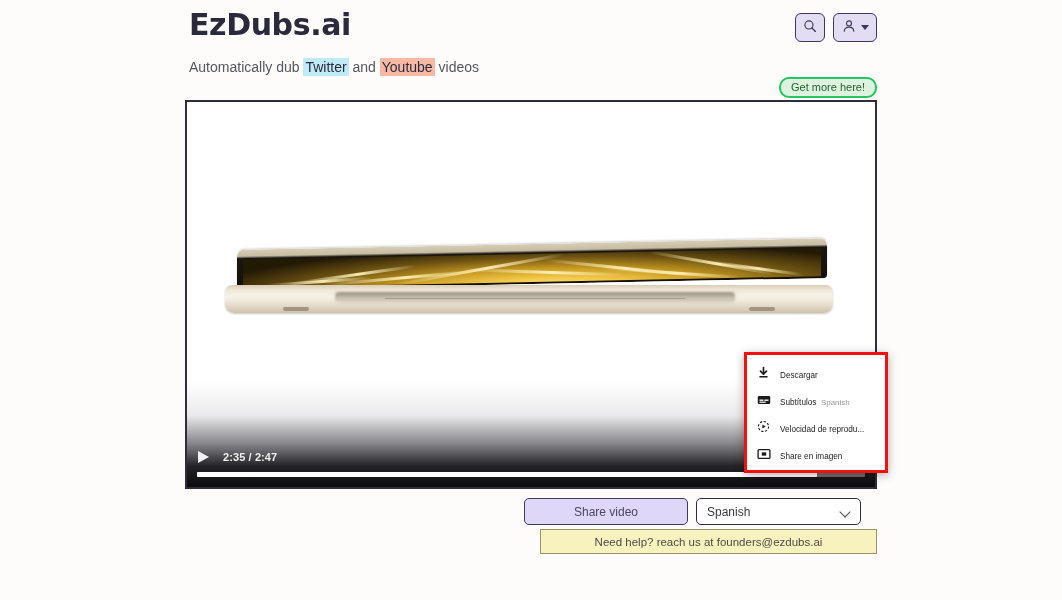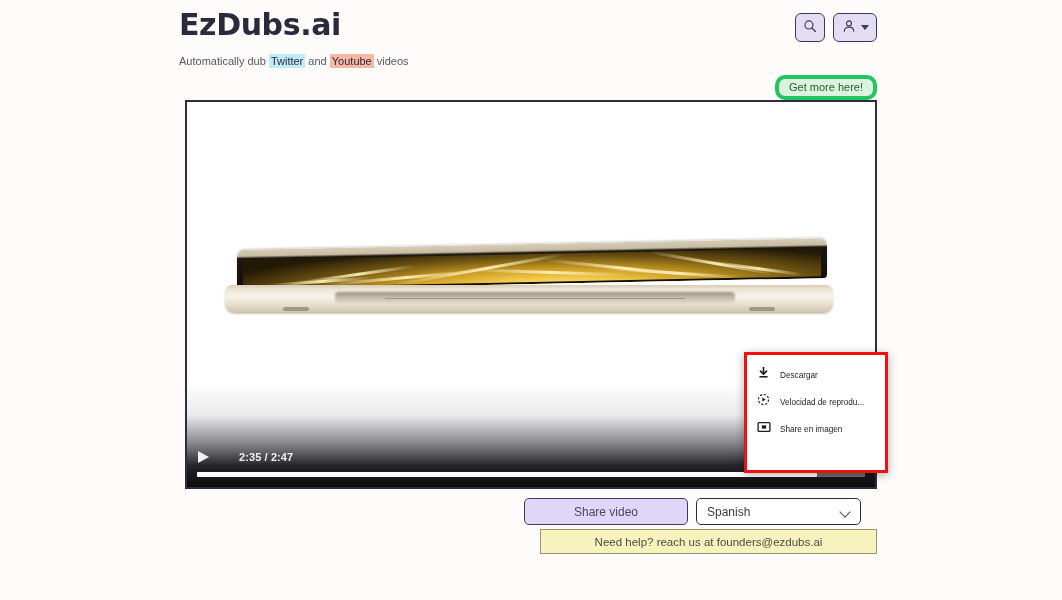--- a/index.html
+++ b/index.html
@@ -15,37 +15,37 @@
   .page {
     position: relative;
     width: 1062px;
     height: 600px;
     background: #fdfcfa;
   }
 
   
   .header {
     position: absolute;
-    left: 179px;
+    left: 189px;
     top: 8px;
     width: 692px;
   }
 
   .brand-title {
     font-size: 30px;
     font-weight: 700;
     color: #2b2a3d;
     letter-spacing: -0.4px;
     line-height: 34px;
     font-family: "DejaVu Sans", sans-serif;
   }
 
   .brand-sub {
-    margin-top: 11px;
-    font-size: 11px;
+    margin-top: 17px;
+    font-size: 14px;
     color: #55565f;
     line-height: 16px;
   }
 
   .hl-twitter {
     background: #bfeaf7;
     color: #2b2a3d;
     padding: 1px 2px;
   }
   .hl-youtube {
@@ -102,21 +102,21 @@
     font-size: 11.5px;
     color: #4f5058;
     line-height: 14px;
   }
 
   .pill-green {
     display: inline-flex;
     align-items: center;
     justify-content: center;
     background: #ddf3df;
-    border: 4px solid #22c55e;
+    border: 2px solid #22c55e;
     color: #23642c;
     font-size: 11px;
     border-radius: 10px;
     padding: 2px 10px 3px 10px;
     line-height: 12px;
     cursor: pointer;
     white-space: nowrap;
   }
 
   
@@ -240,21 +240,21 @@
     left: 0; right: 0; bottom: 0;
     height: 46px;
   }
 
   .ctrl-row {
     position: absolute;
     left: 10px;
     bottom: 22px;
     display: flex;
     align-items: center;
-    gap: 28px;
+    gap: 12px;
   }
 
   .play-btn {
     width: 14px;
     height: 16px;
     position: relative;
     cursor: pointer;
   }
   .play-tri {
     position: absolute;
@@ -501,20 +501,34 @@
             <path d="M8 1.8v7.4" stroke="#1c1c1c" stroke-width="2" stroke-linecap="round"></path>
             <path d="M4.3 6.3 8 10l3.7-3.7" fill="none" stroke="#1c1c1c" stroke-width="2" stroke-linecap="round" stroke-linejoin="round"></path>
             <rect x="3" y="12.3" width="10" height="1.9" fill="#1c1c1c"></rect>
           </svg>
         </span>
         <span class="ctx-txt">
           <span class="ctx-label">Descargar</span>
         </span>
       </div>
 
+      <div class="ctx-item">
+        <span class="ctx-ico">
+          <svg width="14" height="14" viewBox="0 0 18 18" aria-hidden="true">
+            <rect x="1" y="4" width="16" height="10" rx="1.6" fill="#1c1c1c"></rect>
+            <rect x="3.2" y="8.4" width="5" height="1.7" fill="#ffffff"></rect>
+            <rect x="9.4" y="8.4" width="5.4" height="1.7" fill="#ffffff"></rect>
+            <rect x="3.2" y="11.1" width="8" height="1.5" fill="#ffffff"></rect>
+          </svg>
+        </span>
+        <span class="ctx-txt">
+          <span class="ctx-label">Subtítulos</span>
+          <span class="ctx-sub">Spanish</span>
+        </span>
+      </div>
 
       <div class="ctx-item">
         <span class="ctx-ico">
           <svg width="13" height="13" viewBox="0 0 18 18" aria-hidden="true">
             <circle cx="9" cy="9" r="7" fill="none" stroke="#1c1c1c" stroke-width="1.5" stroke-dasharray="3.2 2.2"></circle>
             <path d="M7.4 6.2 12 9l-4.6 2.8z" fill="#1c1c1c"></path>
           </svg>
         </span>
         <span class="ctx-txt">
           <span class="ctx-label">Velocidad de reprodu...</span>

